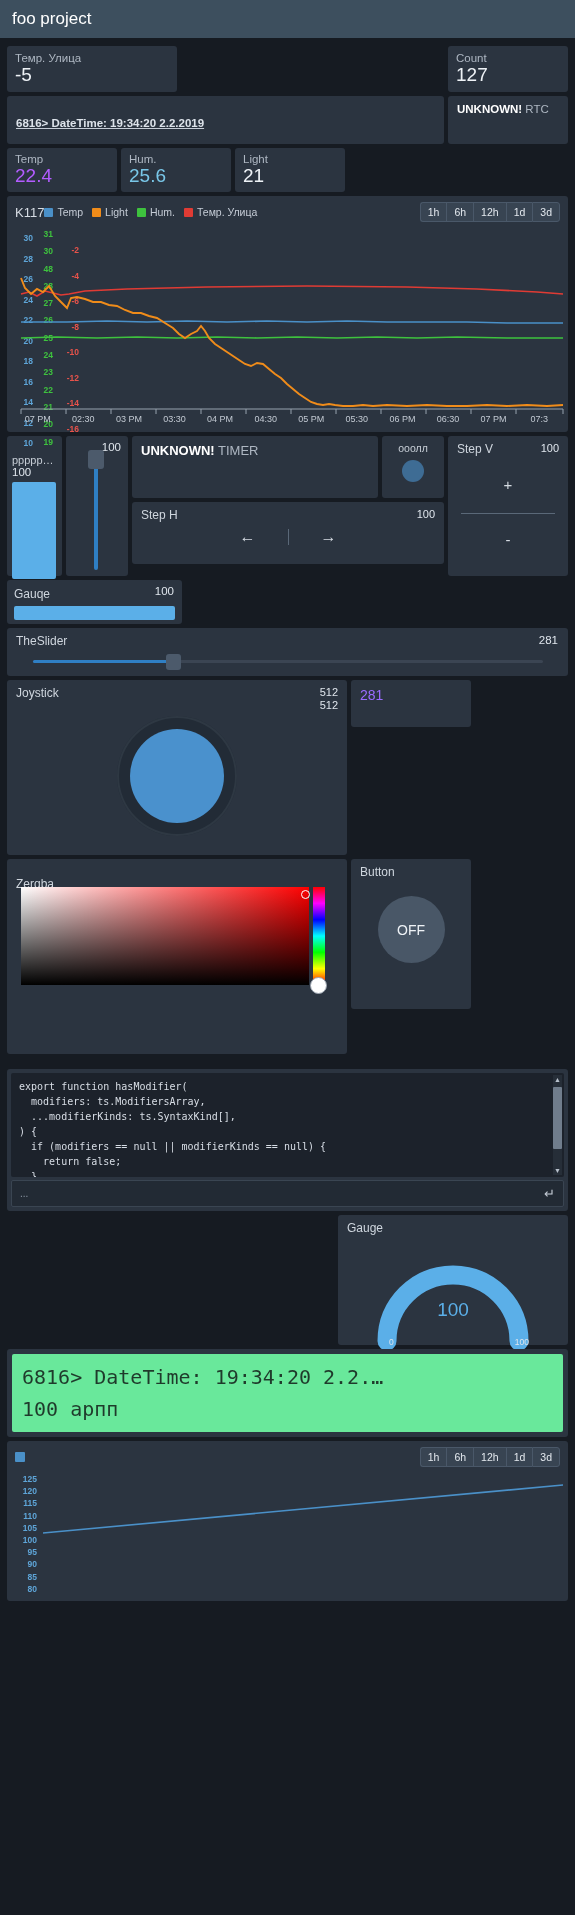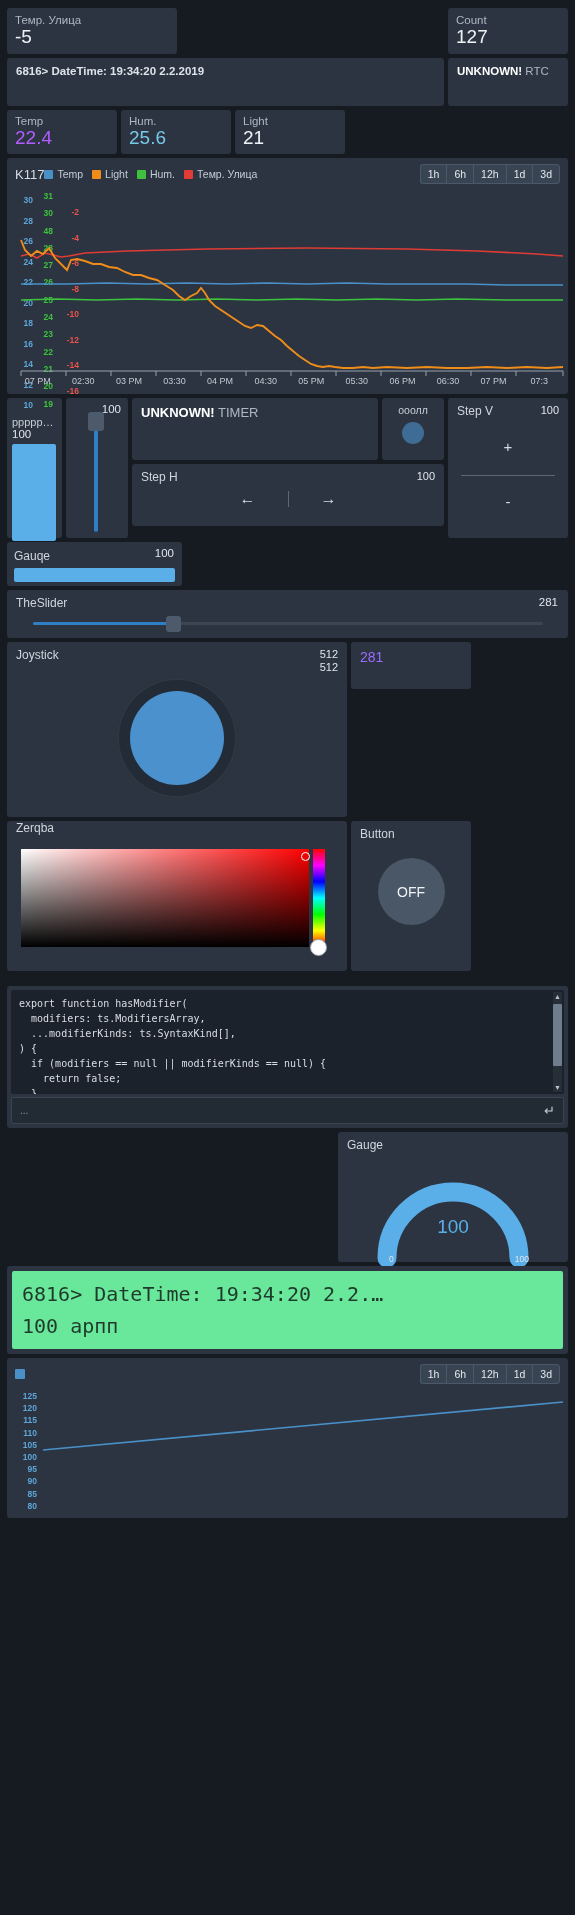--- a/index.html
+++ b/index.html
@@ -28,21 +28,21 @@
   .card-lbl { font-size: 11.5px; color: #aeb7c2; }
   .card-val { font-size: 19px; color: #eef2f6; line-height: 1.15; }
 
   .row { display: flex; gap: 4px; padding: 0 7px; margin-bottom: 4px; }
 
   
   .tile-a { width: 170px; height: 46px; padding: 6px 8px; }
   .tile-spacer { flex: 1; }
   .tile-count { width: 120px; height: 46px; padding: 6px 8px; }
 
-  .tile-dt { flex: 1; height: 48px; padding: 7px 9px; }
+  .tile-dt { flex: 1; height: 48px; padding: 21px 9px; text-decoration: underline; }
   .tile-dt .dtval { font-size: 11.5px; color: #dde3ea; font-weight: bold; }
   .tile-rtc { width: 120px; height: 48px; padding: 7px 9px; font-size: 11.5px; }
   .unk { color: #ffffff; font-weight: bold; }
   .rtclbl { color: #aeb7c2; }
 
   .tile-s { width: 110px; height: 44px; padding: 5px 8px; }
   .v-purple { color: #b35cff; }
   .v-cyan { color: #79c7e8; }
   .v-white { color: #eef2f6; }
 
@@ -132,21 +132,21 @@
     box-shadow: inset 0 0 0 2px #2e3843;
   }
   .joy-knob { width: 94px; height: 94px; border-radius: 50%; background: #4a91cd; }
 
   .side281-card { width: 120px; height: 47px; padding: 7px 9px; }
   .side281-card .n281 { font-size: 14px; color: #9b6cff; }
   .side103-card { width: 120px; height: 47px; padding: 10px 9px; }
   .side103-card .n103 { font-size: 15px; color: #eef2f6; }
 
   
-  .cp-card { width: 340px; height: 150px; padding: 0 9px; position: relative; }
+  .cp-card { width: 340px; height: 195px; padding: 18px 9px; position: relative; }
   .cp-card .cl { font-size: 12px; color: #cfd6de; }
   .cp-area {
     position: absolute; left: 14px; top: 28px; width: 288px; height: 98px;
     background:
       linear-gradient(to top, #000, rgba(0,0,0,0)),
       linear-gradient(to right, #fff, #ff0000);
   }
   .cp-hue {
     position: absolute; left: 306px; top: 28px; width: 12px; height: 98px;
     background: linear-gradient(to bottom,#ff0000,#ff00ff,#0000ff,#00ffff,#00ff00,#ffff00,#ff0000);
@@ -207,20 +207,23 @@
   .bsw { width: 10px; height: 10px; background: #4a90c8; border-radius: 1px; }
   .bchart-plot { position: relative; height: 128px; }
   .bax { position: absolute; left: 8px; top: 6px; font-size: 8.5px; font-weight: bold; color: #5ea5d8; text-align: right; width: 22px; }
   .bax div { height: 12.2px; line-height: 12.2px; }
 </style>
 </head>
 <body>
 
 <div class="app">
 
+  <div class="titlebar">
+    <div class="title">foo project</div>
+  </div>
 
   <div style="height:8px"></div>
 
   <div class="row">
     <div class="card tile-a">
       <div class="card-lbl">Темр. Улица</div>
       <div class="card-val">-5</div>
     </div>
     <div class="tile-spacer"></div>
     <div class="card tile-count">

